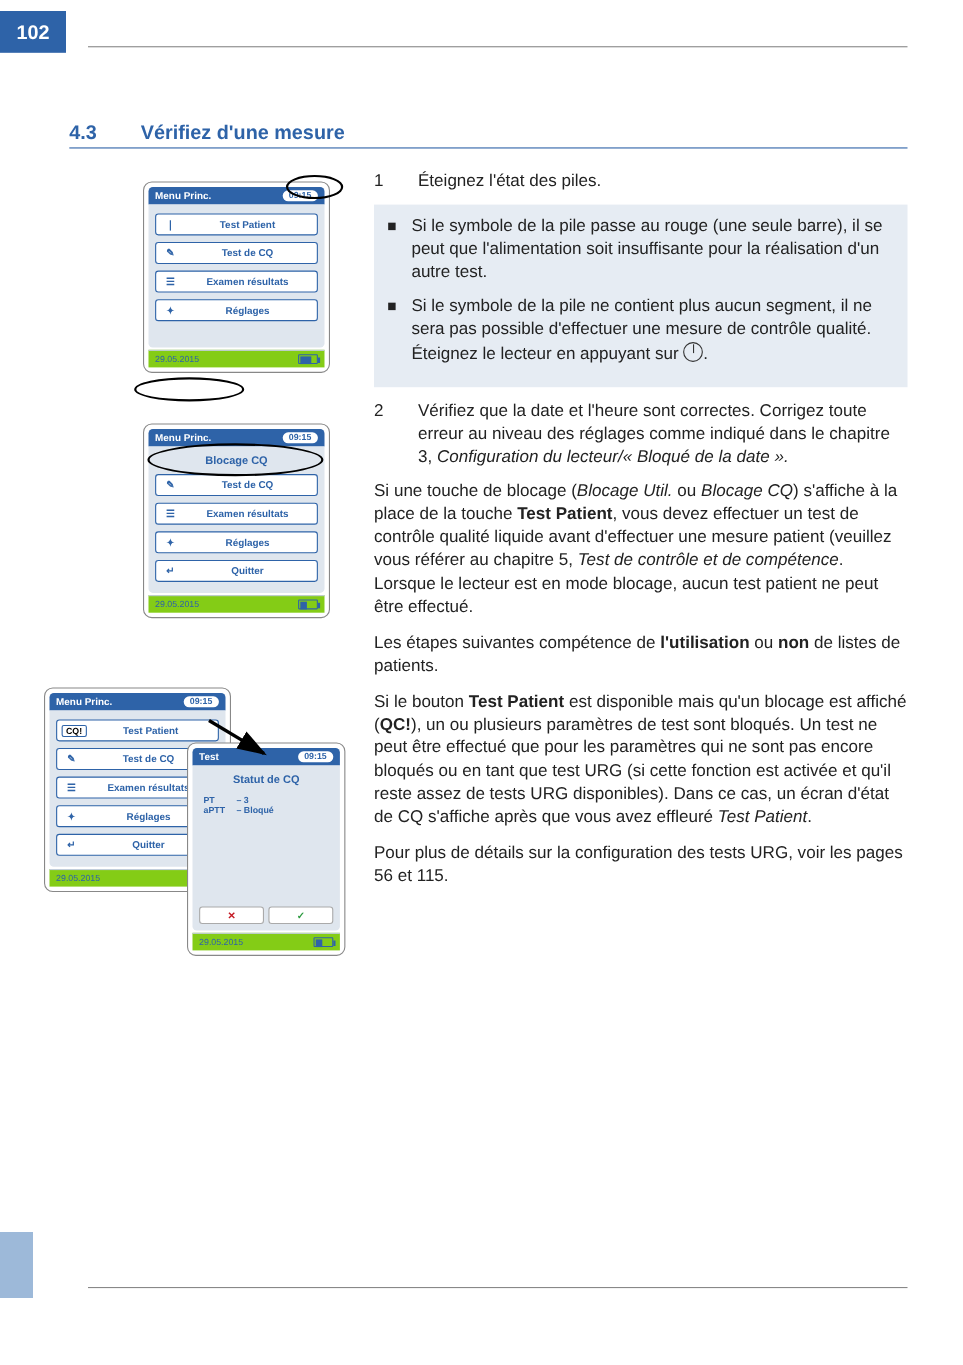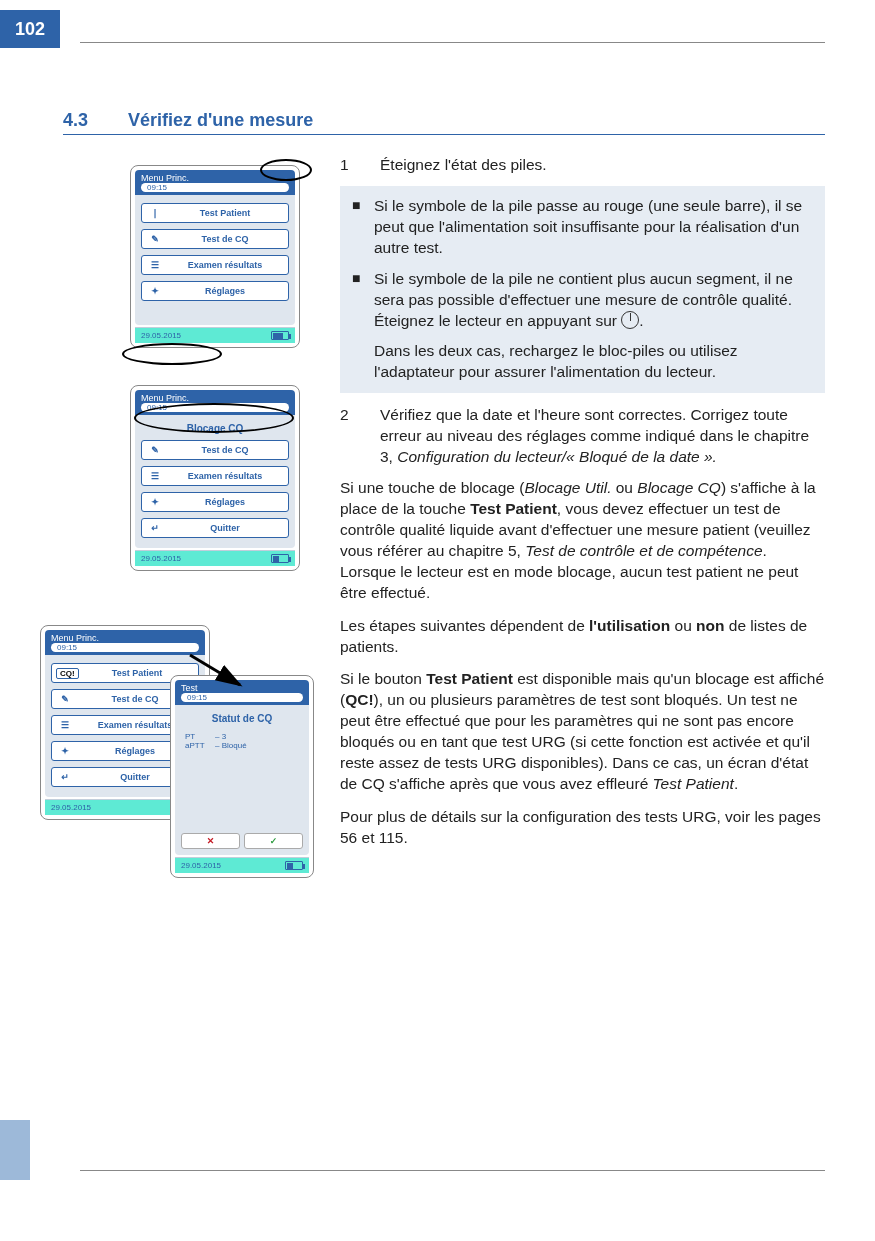--- a/index.html
+++ b/index.html
@@ -105,26 +105,25 @@
     width: 170px;
     background: #fff;
     border: 1px solid #888;
     border-radius: 8px;
     padding: 4px;
     font-size: 9px;
   }
   .dev-header {
     background: #2e63a8;
     color: #fff;
-    font-weight: normal;
+    font-weight: bold;
     padding: 3px 6px;
     display: flex;
     justify-content: space-between;
     border-radius: 4px 4px 0 0;
-    flex-direction: column;
   }
   .dev-header .time {
     background: #fff;
     color: #2e63a8;
     padding: 0 6px;
     border-radius: 8px;
     font-size: 8px;
   }
   .dev-body {
     background: #dfe6ee;
@@ -152,21 +151,21 @@
   }
   .dev-btn .label { flex: 1; text-align: center; }
   .dev-title {
     color: #2e63a8;
     font-weight: bold;
     text-align: center;
     margin-bottom: 6px;
     font-size: 10px;
   }
   .dev-footer {
-    background: #5eead4;
+    background: #84cc16;
     color: #2e63a8;
     padding: 3px 6px;
     display: flex;
     justify-content: space-between;
     align-items: center;
     border-top: 1px solid #c2cedb;
     font-size: 8px;
     margin-top: 2px;
   }
   .battery-icon {
@@ -191,21 +190,21 @@
   }
   .circle-highlight {
     position: absolute;
     border: 2px solid #000;
     border-radius: 50%;
     pointer-events: none;
   }
   .test-body-content {
     font-size: 8px;
     color: #2e63a8;
-    font-weight: normal;
+    font-weight: bold;
     padding: 2px 4px;
   }
   .test-body-content .row { display: flex; }
   .test-body-content .pname { width: 30px; }
   .action-row { display:flex; gap:4px; margin-top:4px; }
   .action-btn {
     flex:1; background:#fff; border:1px solid #aaa; border-radius:3px;
     height:16px; display:flex; align-items:center; justify-content:center;
     font-weight:bold;
   }
@@ -247,36 +246,35 @@
         <span>Si le symbole de la pile passe au rouge (une seule barre), il se peut que l'alimentation soit insuffisante pour la réalisation d'un autre test.</span>
       </li>
       <li>
         <span class="bullet">■</span>
         <span>
           <span>Si le symbole de la pile ne contient plus aucun segment, il ne sera pas possible d'effectuer une mesure de contrôle qualité. Éteignez le lecteur en appuyant sur </span>
           <span class="power-icon-inline"></span><span>.</span>
         </span>
       </li>
     </ul>
-    <div class="indent">Dans les deux cas, rechargez le bloc-piles ou utilisez l'adaptateur pour assurer l'alimentation du lecteur.</div>
   </div>
 
   <div class="step-row">
     <div class="num">2</div>
     <div>
       <span>Vérifiez que la date et l'heure sont correctes. Corrigez toute erreur au niveau des réglages comme indiqué dans le chapitre 3, </span><span class="italic">Configuration du lecteur/« Bloqué de la date ».</span>
     </div>
   </div>
 
   <div class="para">
     <span>Si une touche de blocage (</span><span class="italic">Blocage Util.</span><span> ou </span><span class="italic">Blocage CQ</span><span>) s'affiche à la place de la touche </span><span class="bold">Test Patient</span><span>, vous devez effectuer un test de contrôle qualité liquide avant d'effectuer une mesure patient (veuillez vous référer au chapitre 5, </span><span class="italic">Test de contrôle et de compétence</span><span>. Lorsque le lecteur est en mode blocage, aucun test patient ne peut être effectué.</span>
   </div>
 
   <div class="para">
-    <span>Les étapes suivantes dépendent de </span><span class="bold">l'utilisation</span><span> ou </span><span class="bold">non</span><span> de listes de patients.</span>
+    <span>Les étapes suivantes compétence de </span><span class="bold">l'utilisation</span><span> ou </span><span class="bold">non</span><span> de listes de patients.</span>
   </div>
 
   <div class="para">
     <span>Si le bouton </span><span class="bold">Test Patient</span><span> est disponible mais qu'un blocage est affiché (</span><span class="bold">QC!</span><span>), un ou plusieurs paramètres de test sont bloqués. Un test ne peut être effectué que pour les paramètres qui ne sont pas encore bloqués ou en tant que test URG (si cette fonction est activée et qu'il reste assez de tests URG disponibles). Dans ce cas, un écran d'état de CQ s'affiche après que vous avez effleuré </span><span class="italic">Test Patient</span><span>.</span>
   </div>
 
   <div class="para">Pour plus de détails sur la configuration des tests URG, voir les pages 56 et 115.</div>
 
 </div>
 

